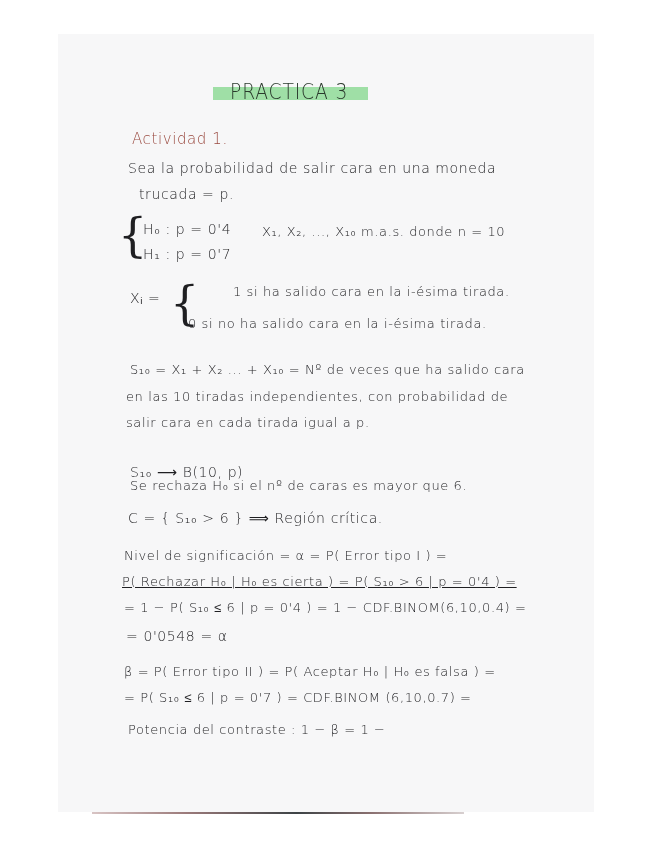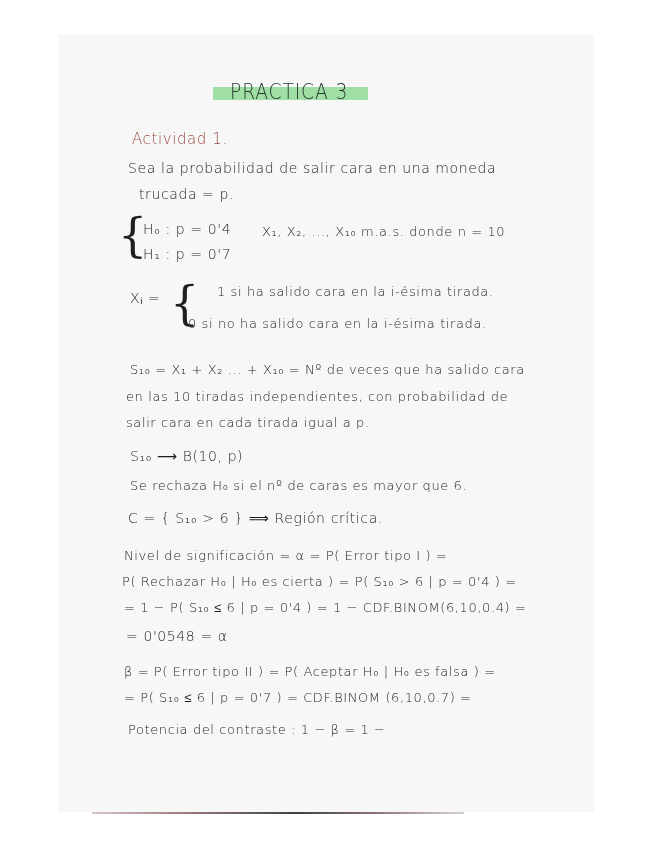--- a/index.html
+++ b/index.html
@@ -84,31 +84,31 @@
 <div class="hw" style="left:128px; top:160px;">Sea la probabilidad de salir cara en una moneda</div>
 <div class="hw" style="left:120px; top:186px;margin-left:19px;">trucada = p.</div>
 
 <div class="brace" style="left:118px; top:212px; font-size:46px; line-height:46px;">{</div>
 <div class="hw" style="left:143px; top:221px;">H₀ : p = 0'4</div>
 <div class="hw" style="left:143px; top:246px;text-align:right;">H₁ : p = 0'7</div>
 <div class="hw small" style="left:262px; top:224px;">X₁, X₂, ..., X₁₀ m.a.s. donde n = 10</div>
 
 <div class="hw" style="left:130px; top:290px;">Xᵢ =</div>
 <div class="brace" style="left:170px; top:280px; font-size:46px; line-height:46px;">{</div>
-<div class="hw small" style="left:188px; top:284px;padding-left:29px;">1 si ha salido cara en la i-ésima tirada.</div>
+<div class="hw small" style="left:204px; top:284px;padding-left:29px;">1 si ha salido cara en la i-ésima tirada.</div>
 <div class="hw small" style="left:188px; top:316px;">0 si no ha salido cara en la i-ésima tirada.</div>
 
 <div class="hw small" style="left:130px; top:362px;">S₁₀ = X₁ + X₂ ... + X₁₀ = Nº de veces que ha salido cara</div>
 <div class="hw small" style="left:126px; top:389px;">en las 10 tiradas independientes, con probabilidad de</div>
 <div class="hw small" style="left:126px; top:415px;">salir cara en cada tirada igual a p.</div>
 
-<div class="hw" style="left:130px; top:448px;text-align:center;">S₁₀ ⟶ B(10, p)</div>
+<div class="hw" style="left:130px; top:464px;text-align:center;">S₁₀ ⟶ B(10, p)</div>
 <div class="hw small" style="left:130px; top:478px;">Se rechaza H₀ si el nº de caras es mayor que 6.</div>
 <div class="hw" style="left:128px; top:510px;">C = { S₁₀ &gt; 6 } ⟹ Región crítica.</div>
 
 <div class="hw small" style="left:124px; top:548px;">Nivel de significación = α = P( Error tipo I ) =</div>
-<div class="hw small" style="left:122px; top:574px;">P( Rechazar H₀ | H₀ es cierta ) = P( S₁₀ &gt; 6 | p = 0'4 ) =</div>
+<div class="hw small" style="left:122px; top:574px;text-decoration:underline;">P( Rechazar H₀ | H₀ es cierta ) = P( S₁₀ &gt; 6 | p = 0'4 ) =</div>
 <div class="hw small" style="left:124px; top:600px;">= 1 − P( S₁₀ ≤ 6 | p = 0'4 ) = 1 − CDF.BINOM(6,10,0.4) =</div>
 <div class="hw" style="left:126px; top:628px;">= 0'0548 = α</div>
 
 <div class="hw small" style="left:124px; top:664px;">β = P( Error tipo II ) = P( Aceptar H₀ | H₀ es falsa ) =</div>
 <div class="hw small" style="left:124px; top:690px;">= P( S₁₀ ≤ 6 | p = 0'7 ) = CDF.BINOM (6,10,0.7) =</div>
 <div class="hw small" style="left:128px; top:722px;">Potencia del contraste : 1 − β = 1 −</div>
 
 </body></html>

